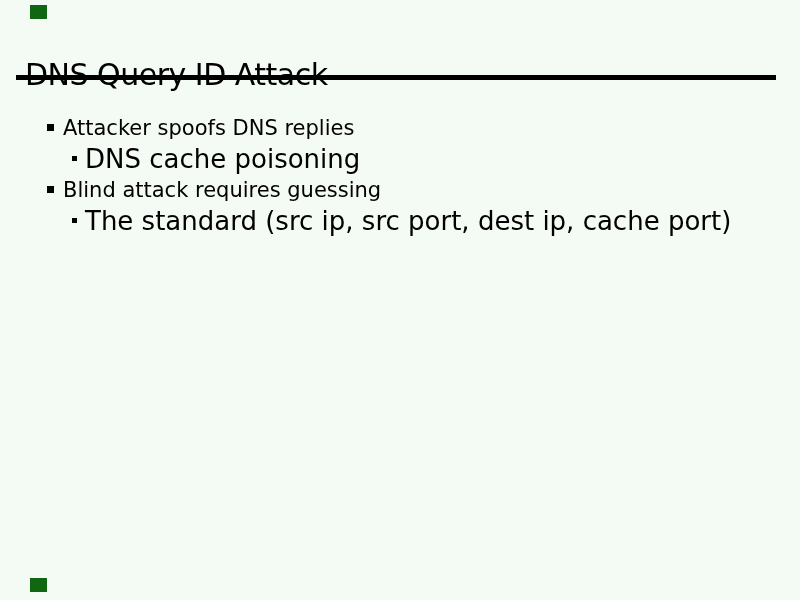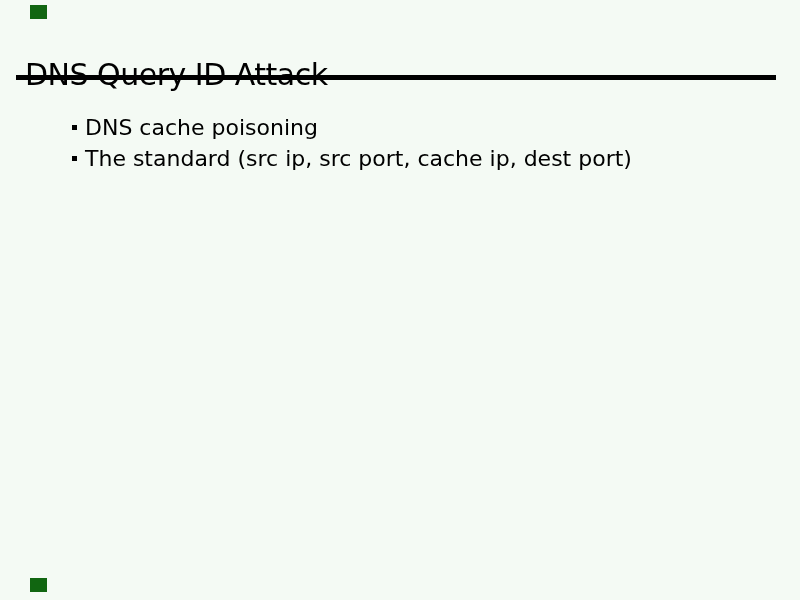--- a/index.html
+++ b/index.html
@@ -48,45 +48,53 @@
     left: 47px;
     top: 112px;
   }
   .bullet-line {
     display: flex;
     align-items: center;
     height: 31px;
     white-space: nowrap;
   }
   .bullet-line.l1 { font-size: 21px; }
-  .bullet-line.l2 { font-size: 22px; margin-left: 25px; text-align: right; }
+  .bullet-line.l2 { font-size: 26px; margin-left: 25px; text-align: right; }
   .bullet-square {
     flex: none;
     background: #000000;
   }
   .l1 .bullet-square { width: 7px; height: 7px; margin-right: 9px; }
   .l2 .bullet-square { width: 5px; height: 5px; margin-right: 8px; }
 </style>
 </head>
 <body style="background: rgb(244, 250, 244); color: rgb(0, 0, 0);">
 
 <div class="slide">
 
   <div class="corner-marker top" style="background: rgb(17, 102, 17);"></div>
 
   <h1 class="slide-title">DNS Query ID Attack</h1>
 
   <div class="title-rule" style="background: rgb(0, 0, 0);"></div>
 
   <div class="bullet-list">
+    <div class="bullet-line l1">
+      <span class="bullet-square"></span>
+      <span>Attacker spoofs DNS replies</span>
+    </div>
     <div class="bullet-line l2">
       <span class="bullet-square"></span>
       <span>DNS cache poisoning</span>
     </div>
+    <div class="bullet-line l1">
+      <span class="bullet-square"></span>
+      <span>Blind attack requires guessing</span>
+    </div>
     <div class="bullet-line l2">
       <span class="bullet-square"></span>
-      <span>The standard (src ip, src port, cache ip, dest port)</span>
+      <span>The standard (src ip, src port, dest ip, cache port)</span>
     </div>
   </div>
 
   <div class="corner-marker bottom" style="background: rgb(17, 102, 17);"></div>
 
 </div>
 
 </body></html>

